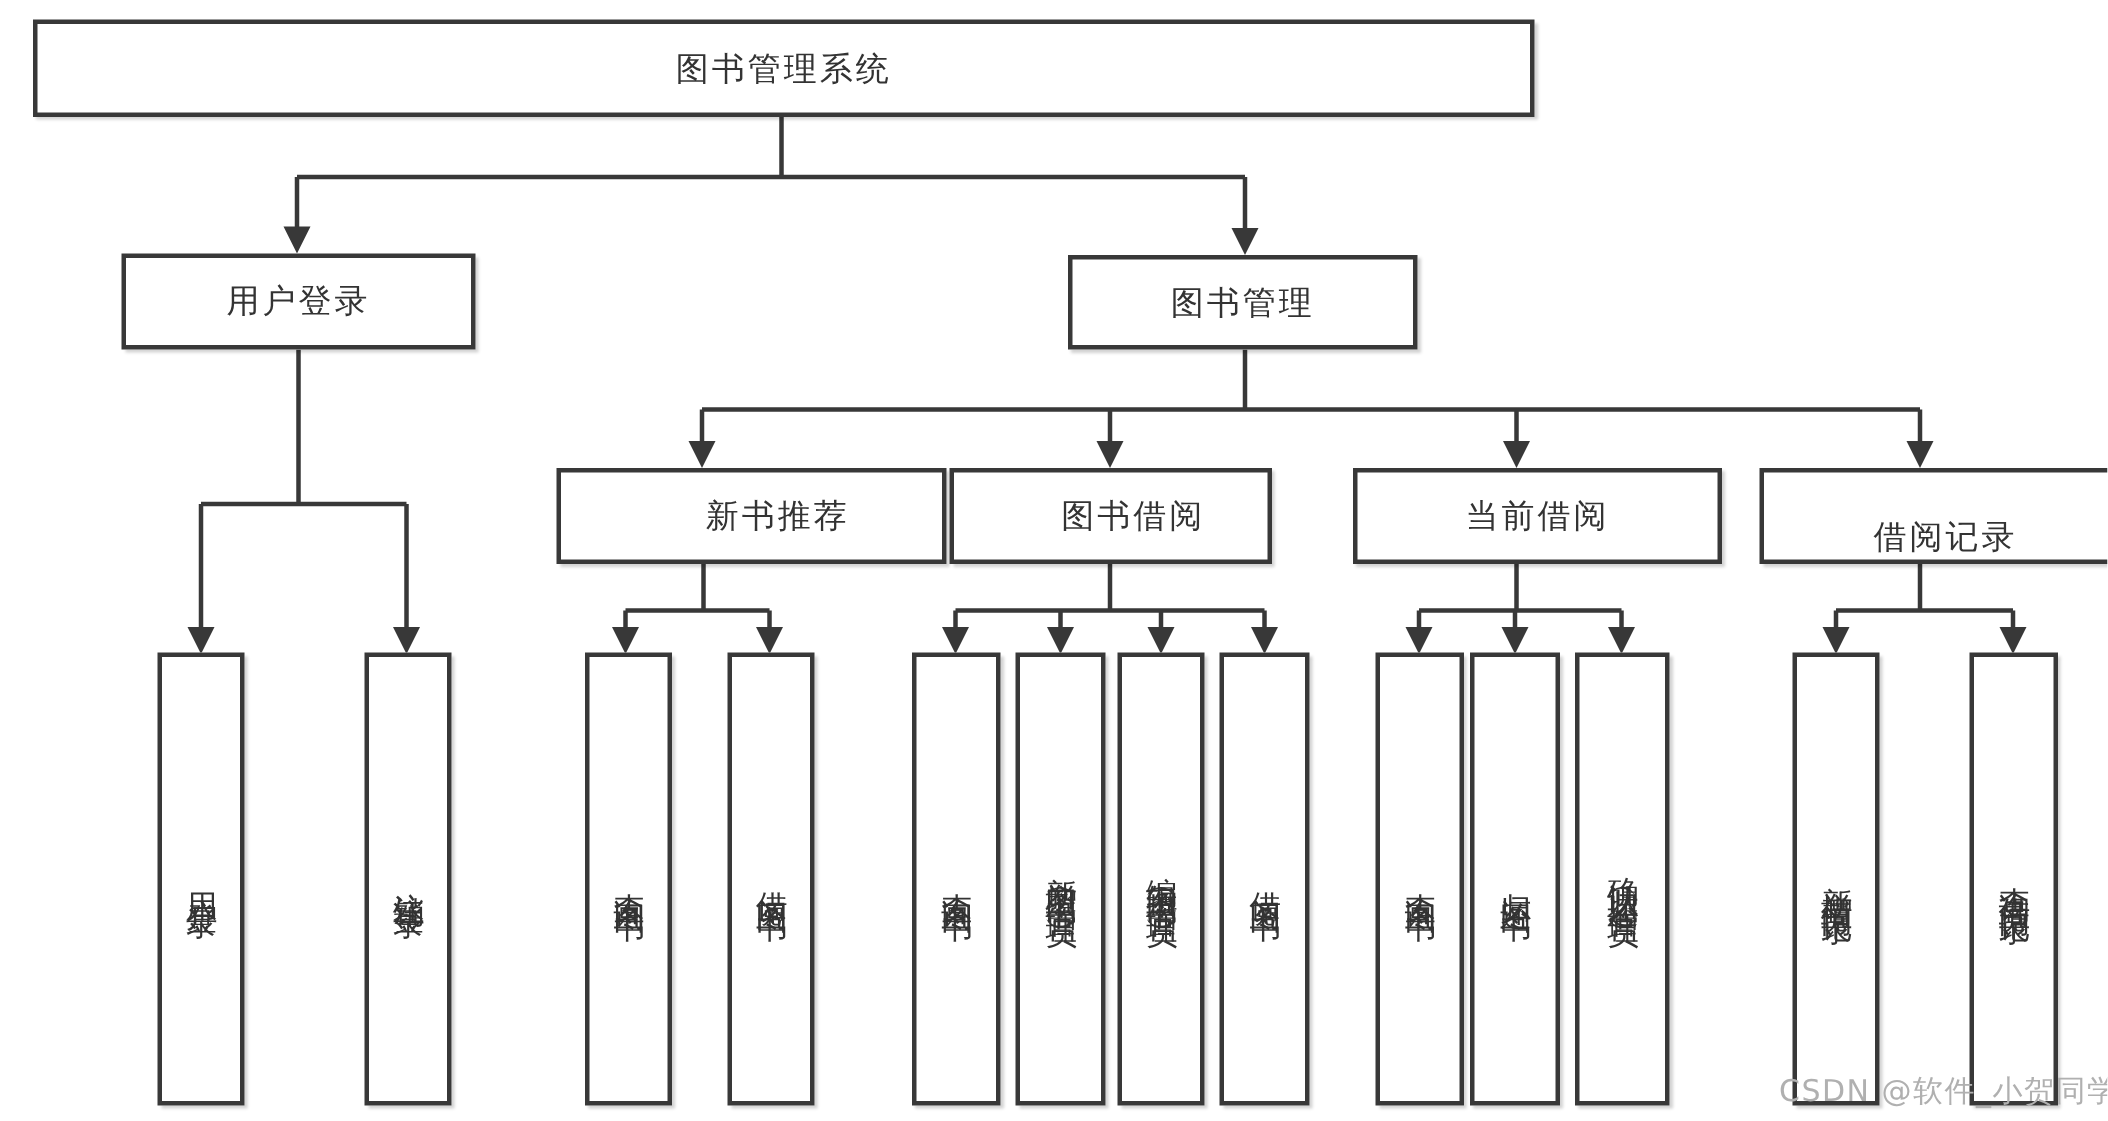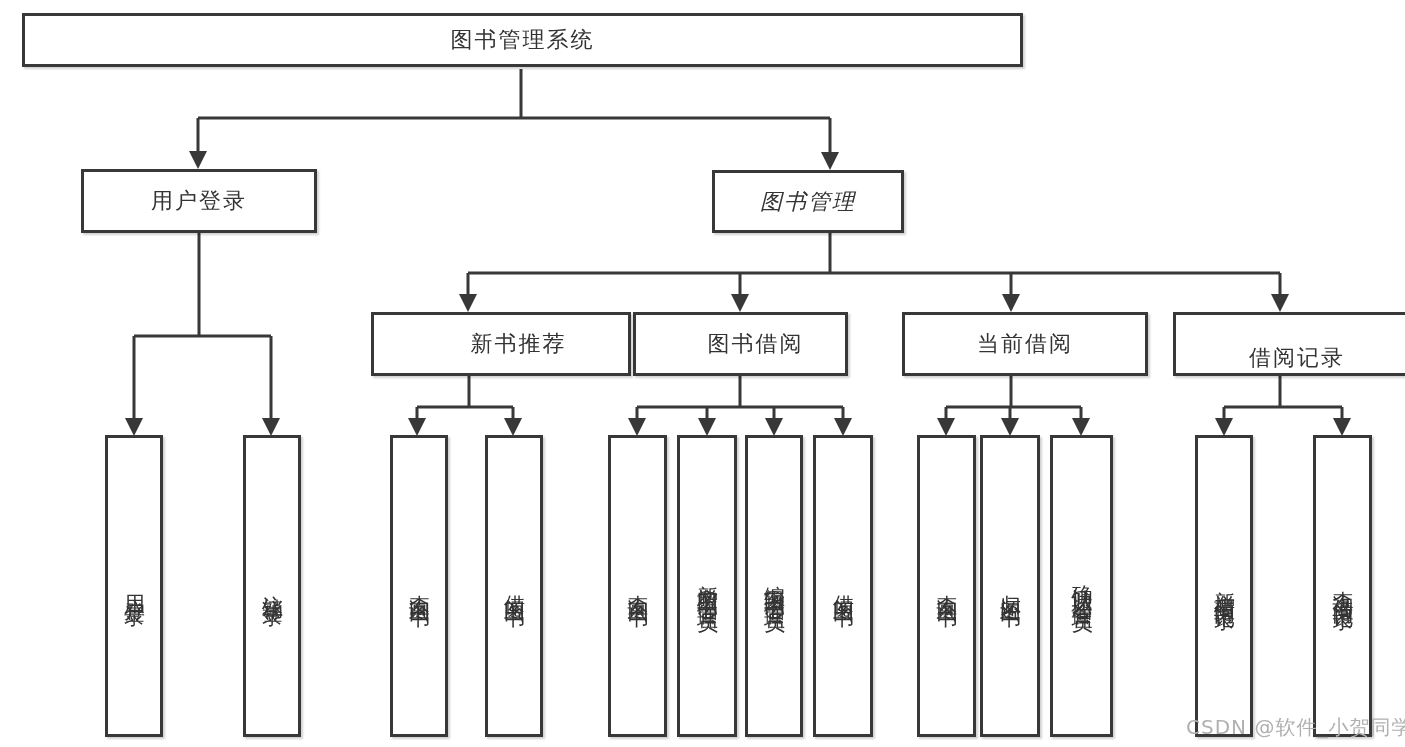--- a/index.html
+++ b/index.html
@@ -114,28 +114,28 @@
 
     <g stroke="#383838" stroke-width="3" fill="none">
       <path d="M1280,376 V407 M1224,407 H1342 M1224,407 V419 M1342,407 V419"></path>
     </g>
     <g fill="#383838" stroke="none">
       <polygon points="1215,418 1233,418 1224,436"></polygon>
       <polygon points="1333,418 1351,418 1342,436"></polygon>
     </g>
   </svg>
 
-  <div class="node" style="left:22px; top:13px; width:1001px; height:54px;">
+  <div class="node" style="left:22px; top:13px; width:1001px; height:65px;">
     <span class="hlabel">图书管理系统</span>
   </div>
 
   <div class="node" style="left:81px; top:169px; width:236px; height:64px;">
     <span class="hlabel">用户登录</span>
   </div>
-  <div class="node" style="left:712px; top:170px; width:192px; height:63px;font-style:italic;">
+  <div class="node" style="left:712px; top:170px; width:233px; height:63px;">
     <span class="hlabel">图书管理</span>
   </div>
 
   <div class="node" style="left:371px; top:312px; width:260px; height:64px;padding-left:35px;">
     <span class="hlabel">新书推荐</span>
   </div>
   <div class="node" style="left:633px; top:312px; width:215px; height:64px;padding-left:30px;">
     <span class="hlabel">图书借阅</span>
   </div>
   <div class="node" style="left:902px; top:312px; width:246px; height:64px;">

